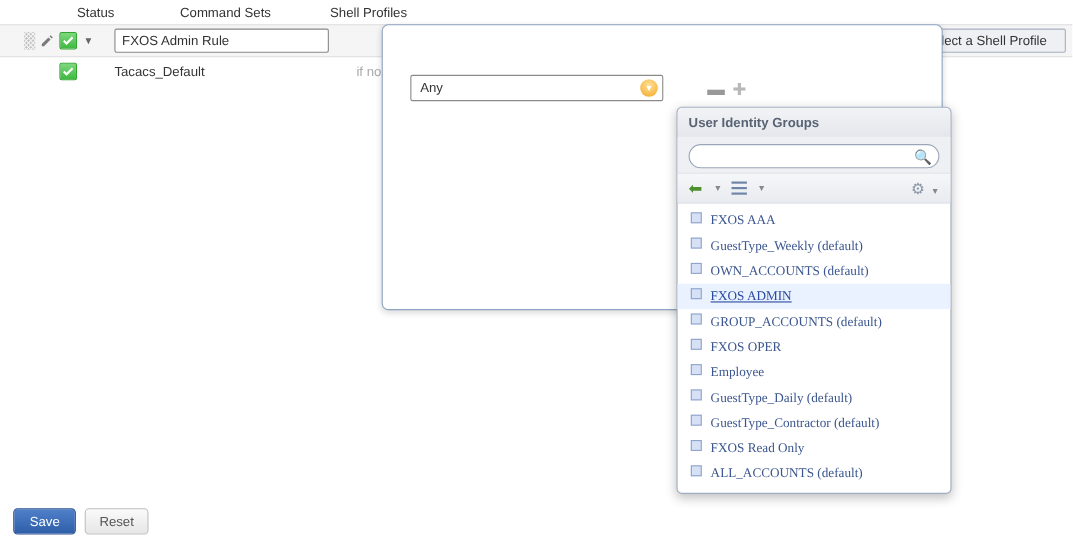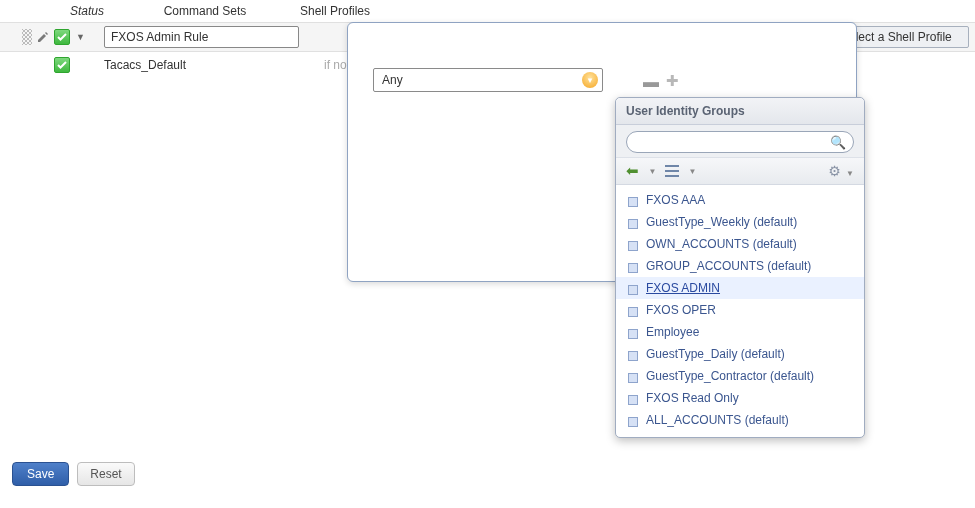--- a/index.html
+++ b/index.html
@@ -26,21 +26,21 @@
     padding: 3px 4px;
     background: #f5f5f5;
     border-top: 1px solid #e0e0e0;
     border-bottom: 1px solid #e0e0e0;
   }
   .rule-row2 {
     display: flex;
     align-items: center;
     padding: 5px 4px;
   }
-  .col-status   { width: 100px; display:flex; align-items:center; gap:4px; padding-left:18px;font-style:italic;}
+  .col-status   { width: 100px; display:flex; align-items:center; gap:4px; padding-left:18px;}
   .col-status2  { width: 100px; display:flex; align-items:center; gap:4px; padding-left:50px;}
   .col-name     { width: 220px; }
   .col-conds    { width: 340px; display:flex; align-items:center;}
   .col-cmdsets  { width: 170px; display:flex; align-items:center;}
   .col-profile  { flex:1; display:flex; align-items:center;}
   .hdr { font-weight: normal; color:#333; }
   .ctrl {
     height: 22px;
     line-height: 20px;
     background: #fff;
@@ -142,24 +142,25 @@
   }
   .popup-toolbar .left { display:flex;align-items:center;gap:8px;}
   .popup-toolbar .arrow-back { color:#4f8f30;font-size:15px;}
   .popup-toolbar .lines { width:14px;height:12px;background:
       linear-gradient(#6f86a8,#6f86a8) 0 0/100% 2px no-repeat,
       linear-gradient(#6f86a8,#6f86a8) 0 5px/100% 2px no-repeat,
       linear-gradient(#6f86a8,#6f86a8) 0 10px/100% 2px no-repeat;}
   .popup-toolbar .gear { color:#8a94a6;font-size:14px;}
   .popup-list { padding:4px 0 6px; }
   .popup-item {
-    display:flex;align-items:flex-end;gap:8px;
+    display:flex;align-items:flex-start;gap:8px;
     padding:4px 12px;
     color:#3b568f;
     cursor:default;
+    font-family:Liberation Serif, serif;
   }
   .popup-item.highlight { background:#eaf1ff; }
   .popup-item.highlight .lbl { text-decoration:underline; color:#2a4aa0;}
   .sq { width:10px;height:10px;border:1px solid #8ea4cc;background:#d6e1f5;}
 
   .bottom-bar {
     position:absolute; left:12px; bottom:22px;
     display:flex; gap:8px;
   }
   .btn-save {
@@ -280,27 +281,27 @@
         <span class="lbl">FXOS AAA</span>
       </div>
       <div class="popup-item">
         <span class="sq"></span>
         <span class="lbl">GuestType_Weekly (default)</span>
       </div>
       <div class="popup-item">
         <span class="sq"></span>
         <span class="lbl">OWN_ACCOUNTS (default)</span>
       </div>
+      <div class="popup-item highlight">
+        <span class="sq"></span>
+        <span class="lbl">FXOS ADMIN</span>
+      </div>
       <div class="popup-item">
         <span class="sq"></span>
         <span class="lbl">GROUP_ACCOUNTS (default)</span>
-      </div>
-      <div class="popup-item highlight">
-        <span class="sq"></span>
-        <span class="lbl">FXOS ADMIN</span>
       </div>
       <div class="popup-item">
         <span class="sq"></span>
         <span class="lbl">FXOS OPER</span>
       </div>
       <div class="popup-item">
         <span class="sq"></span>
         <span class="lbl">Employee</span>
       </div>
       <div class="popup-item">

